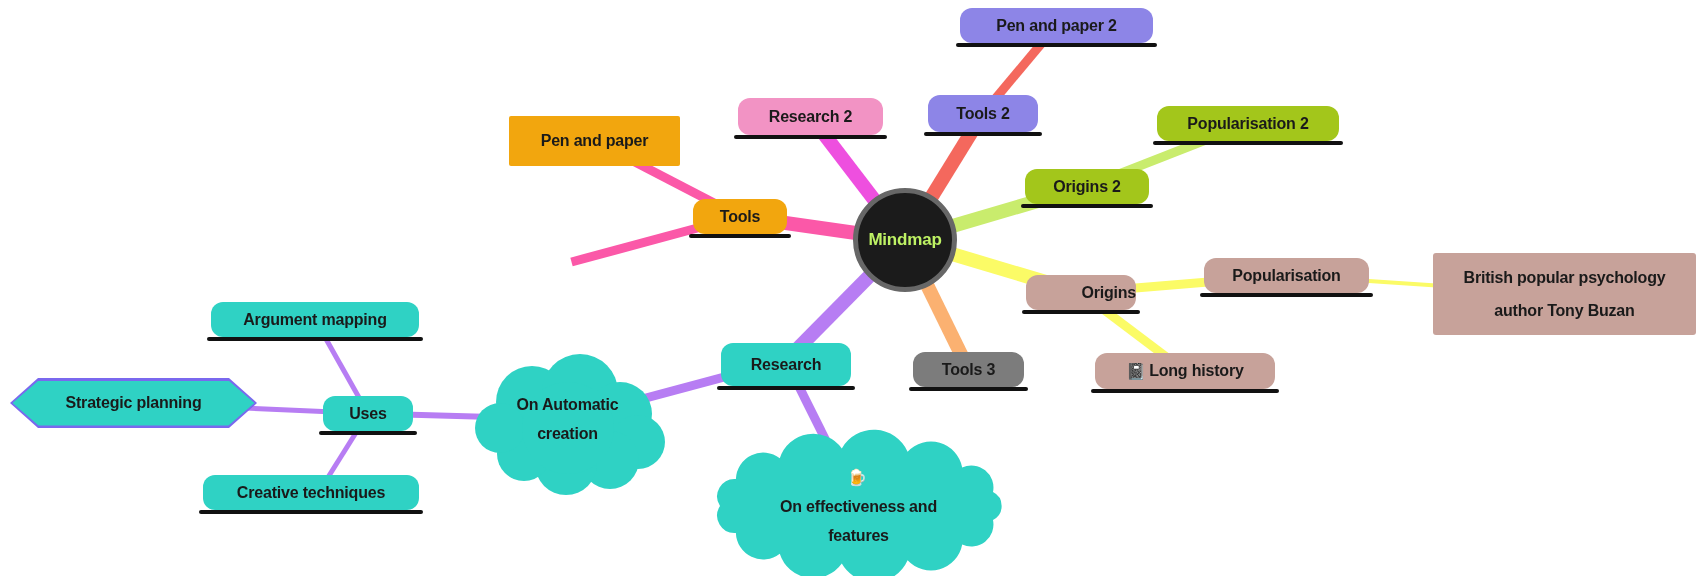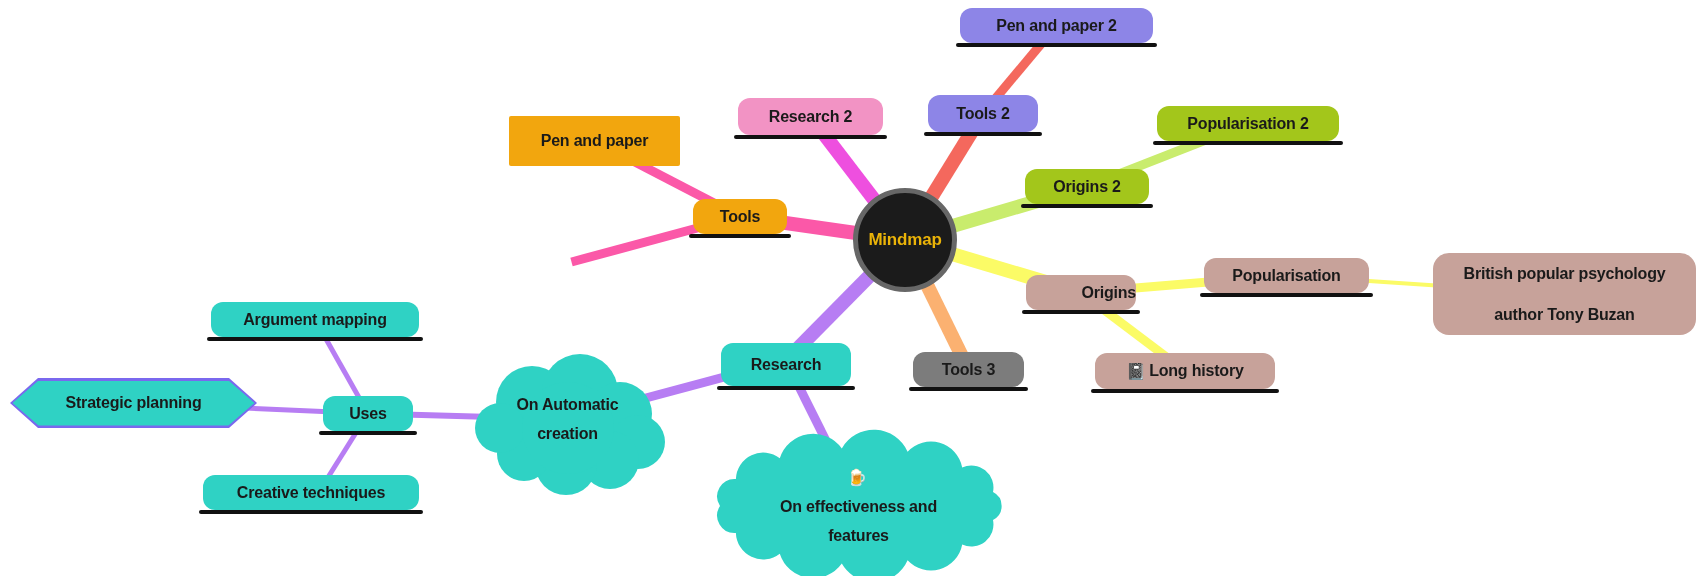--- a/index.html
+++ b/index.html
@@ -5,22 +5,22 @@
   html,body{margin:0;padding:0;background:#ffffff;}
   body{font-family:"Liberation Sans","DejaVu Sans",sans-serif;}
   #canvas{position:relative;width:1704px;height:576px;overflow:hidden;background:#ffffff;}
   #edge-layer{position:absolute;left:0;top:0;width:1704px;height:576px;overflow:visible;}
   .node{position:absolute;box-sizing:border-box;display:flex;align-items:center;justify-content:center;
         color:#1a1a1a;font-size:16px;font-weight:600;letter-spacing:-0.2px;text-align:center;}
   .node .lblwrap{position:relative;z-index:2;display:flex;align-items:center;justify-content:center;flex-wrap:wrap;}
   .shape-default{border-radius:12px;}
   .shape-default .nl{position:absolute;left:-4px;right:-4px;bottom:-4px;height:4px;background:#111111;border-radius:2px;}
   .shape-square{border-radius:2px;}
-  .shape-rounded{border-radius:16px;line-height:41px;}
-  .shape-circle{border-radius:50%;color:#eab308;font-weight:700;font-size:17px;}
+  .shape-rounded{border-radius:3px;line-height:33px;}
+  .shape-circle{border-radius:50%;color:#bef264;font-weight:700;font-size:17px;}
   .shape-hexagon{background:transparent !important;}
   .hex-outer,.hex-inner{position:absolute;}
   .hex-outer{inset:0;clip-path:polygon(28px 0%,calc(100% - 28px) 0%,100% 50%,calc(100% - 28px) 100%,28px 100%,0% 50%);}
   .hex-inner{inset:2.5px;clip-path:polygon(26px 0%,calc(100% - 26px) 0%,100% 50%,calc(100% - 26px) 100%,26px 100%,0% 50%);}
   .shape-cloud svg,.shape-bang svg{position:absolute;left:0;top:0;overflow:visible;z-index:1;}
   .multiline .lblwrap{line-height:29px;}
   .icon{margin-right:3px;font-weight:400;}
   .lbl{white-space:pre-wrap;}
 </style>
 </head>

